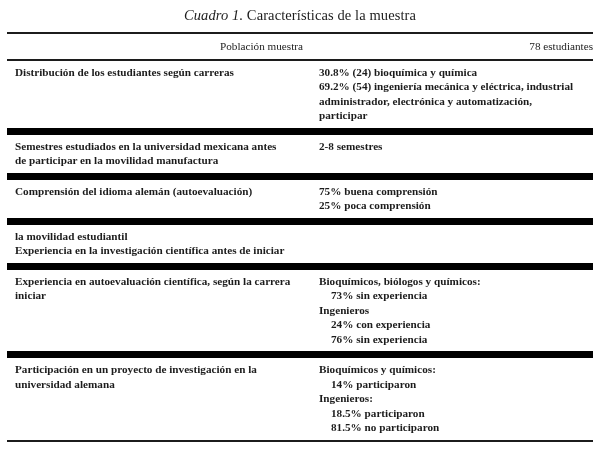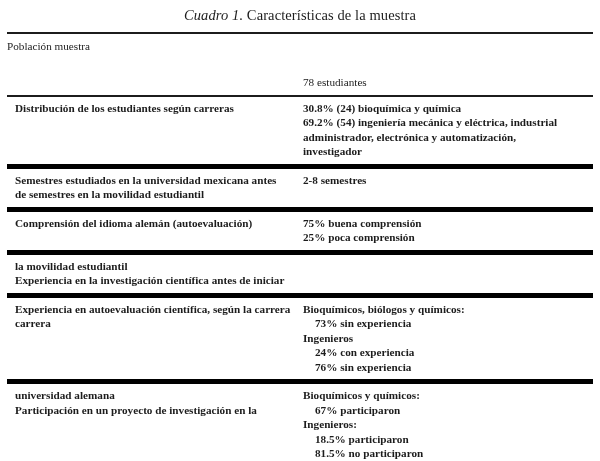--- a/index.html
+++ b/index.html
@@ -30,36 +30,37 @@
     font-size: 11.2px;
     line-height: 14.5px;
   }
   .rule { border: none; }
   .rule.thick { border-top: 2px solid #1c1c1c; }
   .rule.bottom { border-top: 2px solid #1c1c1c; }
   .header-row {
     display: flex;
     padding: 5px 0;
   }
-  .header-row .hcell { text-align: left; }
+  .header-row .hcell { text-align: right; }
   .hcell.c1 { flex: 0 0 296px; }
-  .hcell.c2 { flex: 1; margin-top: 36px; }
+  .hcell.c2 { flex: 1; }
   .row {
     display: flex;
     padding: 4px 0 5px 0;
   }
-  .row + .row { border-top: 5px solid #000000; }
+  .row + .row { border-top: 7px solid #000000; }
   .col1 {
     flex: 0 0 296px;
     padding-left: 8px;
     padding-right: 10px;
   }
   .col2 {
     flex: 1;
     padding-right: 4px;
+    margin-left: 16px;
   }
   .line { min-height: 14.5px; font-weight: bold; }
   .line.indent { padding-left: 12px; }
 </style>
 </head>
 <body>
 
 <div class="page">
 
   <div class="title">
@@ -78,27 +79,27 @@
 
     <div>
         <div class="row">
           <div class="col1">
             <div class="line">Distribución de los estudiantes según carreras</div>
           </div>
           <div class="col2">
             <div class="line">30.8% (24) bioquímica y química</div>
             <div class="line">69.2% (54) ingeniería mecánica y eléctrica, industrial</div>
             <div class="line">administrador, electrónica y automatización,</div>
-            <div class="line">investigador</div>
+            <div class="line">participar</div>
           </div>
         </div>
         <div class="row">
           <div class="col1">
             <div class="line">Semestres estudiados en la universidad mexicana antes</div>
-            <div class="line">de semestres en la movilidad estudiantil</div>
+            <div class="line">de participar en la movilidad manufactura</div>
           </div>
           <div class="col2">
             <div class="line">2-8 semestres</div>
           </div>
         </div>
         <div class="row">
           <div class="col1">
             <div class="line">Comprensión del idioma alemán (autoevaluación)</div>
           </div>
           <div class="col2">
@@ -108,38 +109,38 @@
         </div>
         <div class="row">
           <div class="col1">
             <div class="line">la movilidad estudiantil</div>
             <div class="line">Experiencia en la investigación científica antes de iniciar</div>
           </div>
         </div>
         <div class="row">
           <div class="col1">
             <div class="line">Experiencia en autoevaluación científica, según la carrera</div>
-            <div class="line">carrera</div>
+            <div class="line">iniciar</div>
           </div>
           <div class="col2">
             <div class="line">Bioquímicos, biólogos y químicos:</div>
             <div class="line indent">73% sin experiencia</div>
             <div class="line">Ingenieros</div>
             <div class="line indent">24% con experiencia</div>
             <div class="line indent">76% sin experiencia</div>
           </div>
         </div>
         <div class="row">
           <div class="col1">
+            <div class="line">Participación en un proyecto de investigación en la</div>
             <div class="line">universidad alemana</div>
-            <div class="line">Participación en un proyecto de investigación en la</div>
           </div>
           <div class="col2">
             <div class="line">Bioquímicos y químicos:</div>
-            <div class="line indent">67% participaron</div>
+            <div class="line indent">14% participaron</div>
             <div class="line">Ingenieros:</div>
             <div class="line indent">18.5% participaron</div>
             <div class="line indent">81.5% no participaron</div>
           </div>
         </div>
       </div>
 
     <div class="rule bottom"></div>
   </div>
 

